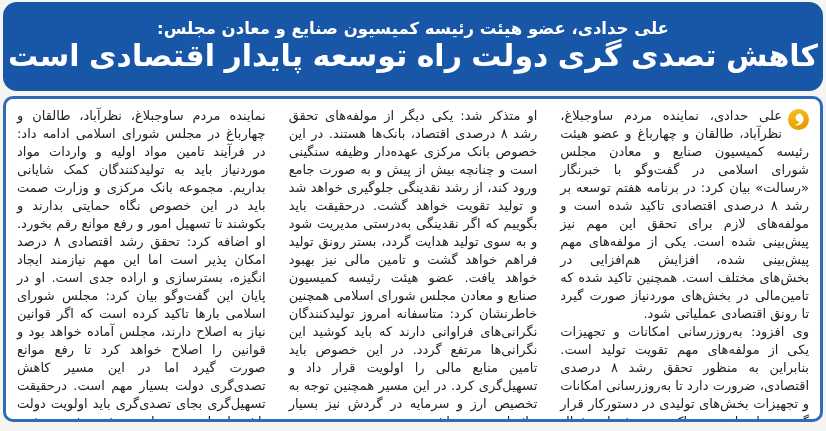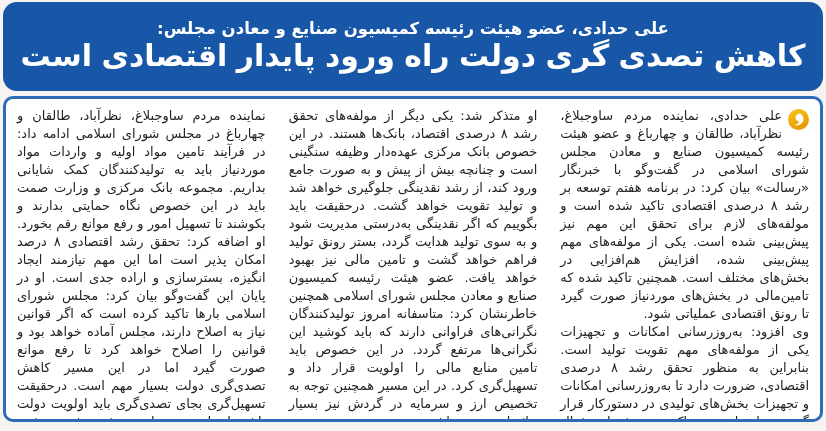--- a/index.html
+++ b/index.html
@@ -59,21 +59,21 @@
   }
   .quote-badge svg{display:block;width:21px;height:21px;}
 </style>
 </head>
 <body>
 
 <div class="page">
 
   <div class="header">
     <div class="kicker">علی حدادی، عضو هیئت رئیسه کمیسیون صنایع و معادن مجلس:</div>
-    <div class="title">کاهش تصدی گری دولت راه ورود پایدار اقتصادی است</div>
+    <div class="title">کاهش تصدی گری دولت راه توسعه پایدار اقتصادی است</div>
   </div>
 
   <div class="body-box">
     <div class="columns">
 
       <div class="col">
         <p>
           <span class="quote-badge">
             <svg viewBox="0 0 24 24" aria-hidden="true">
               <defs>

